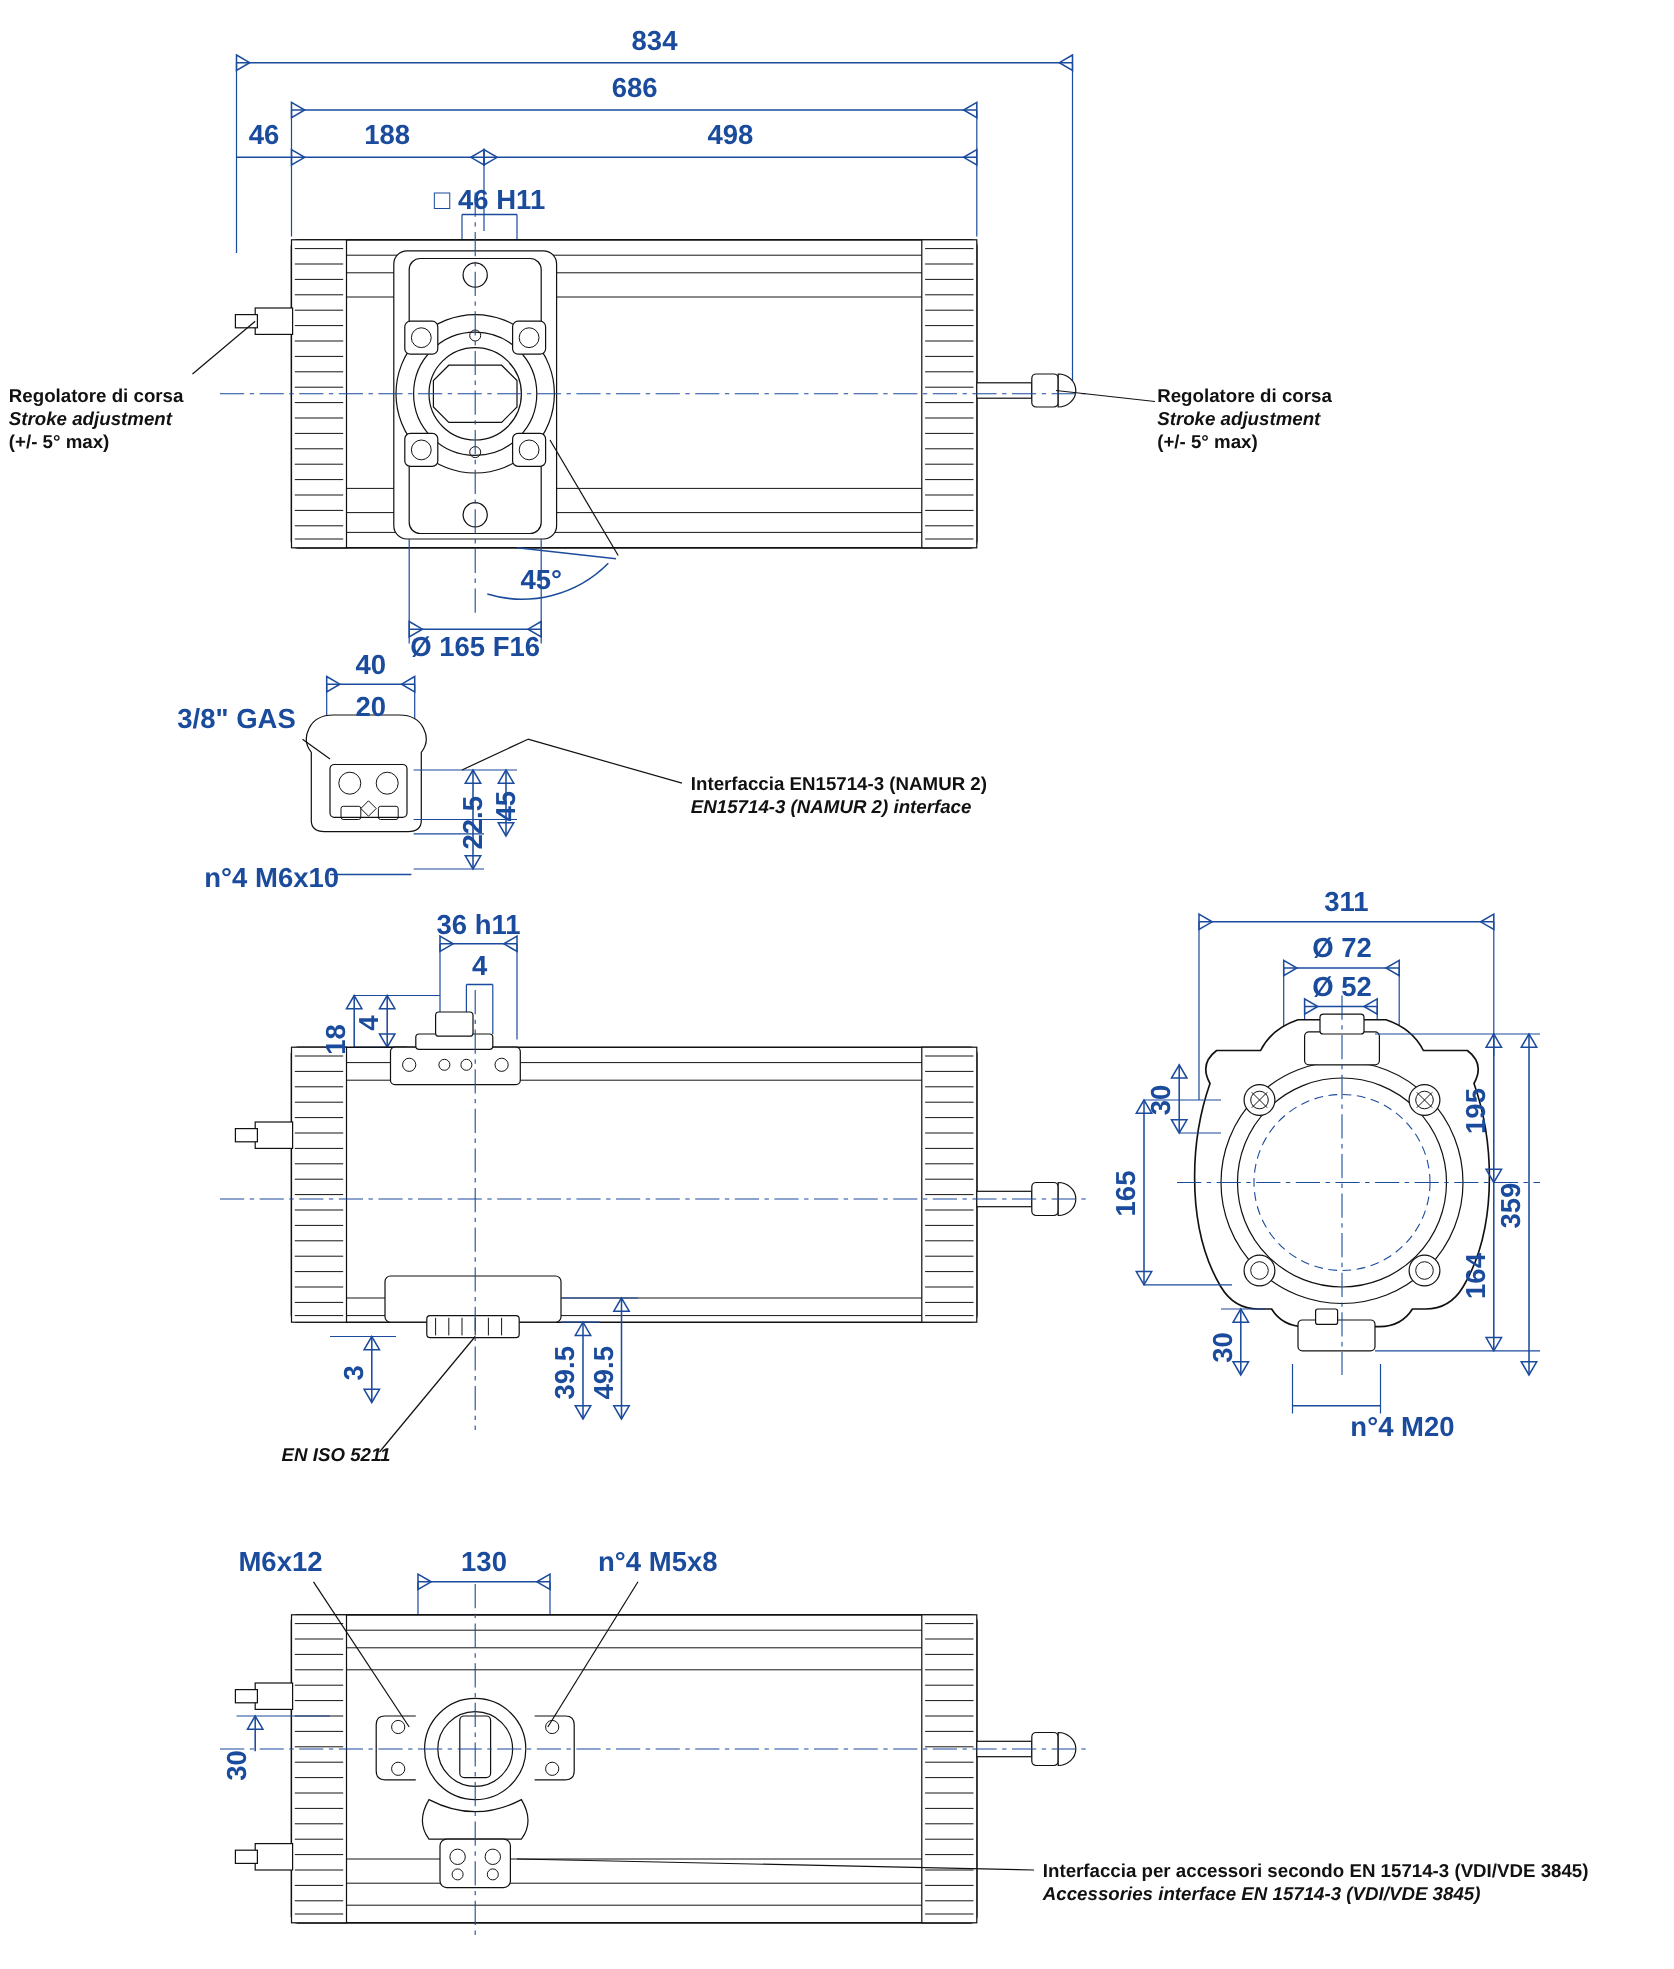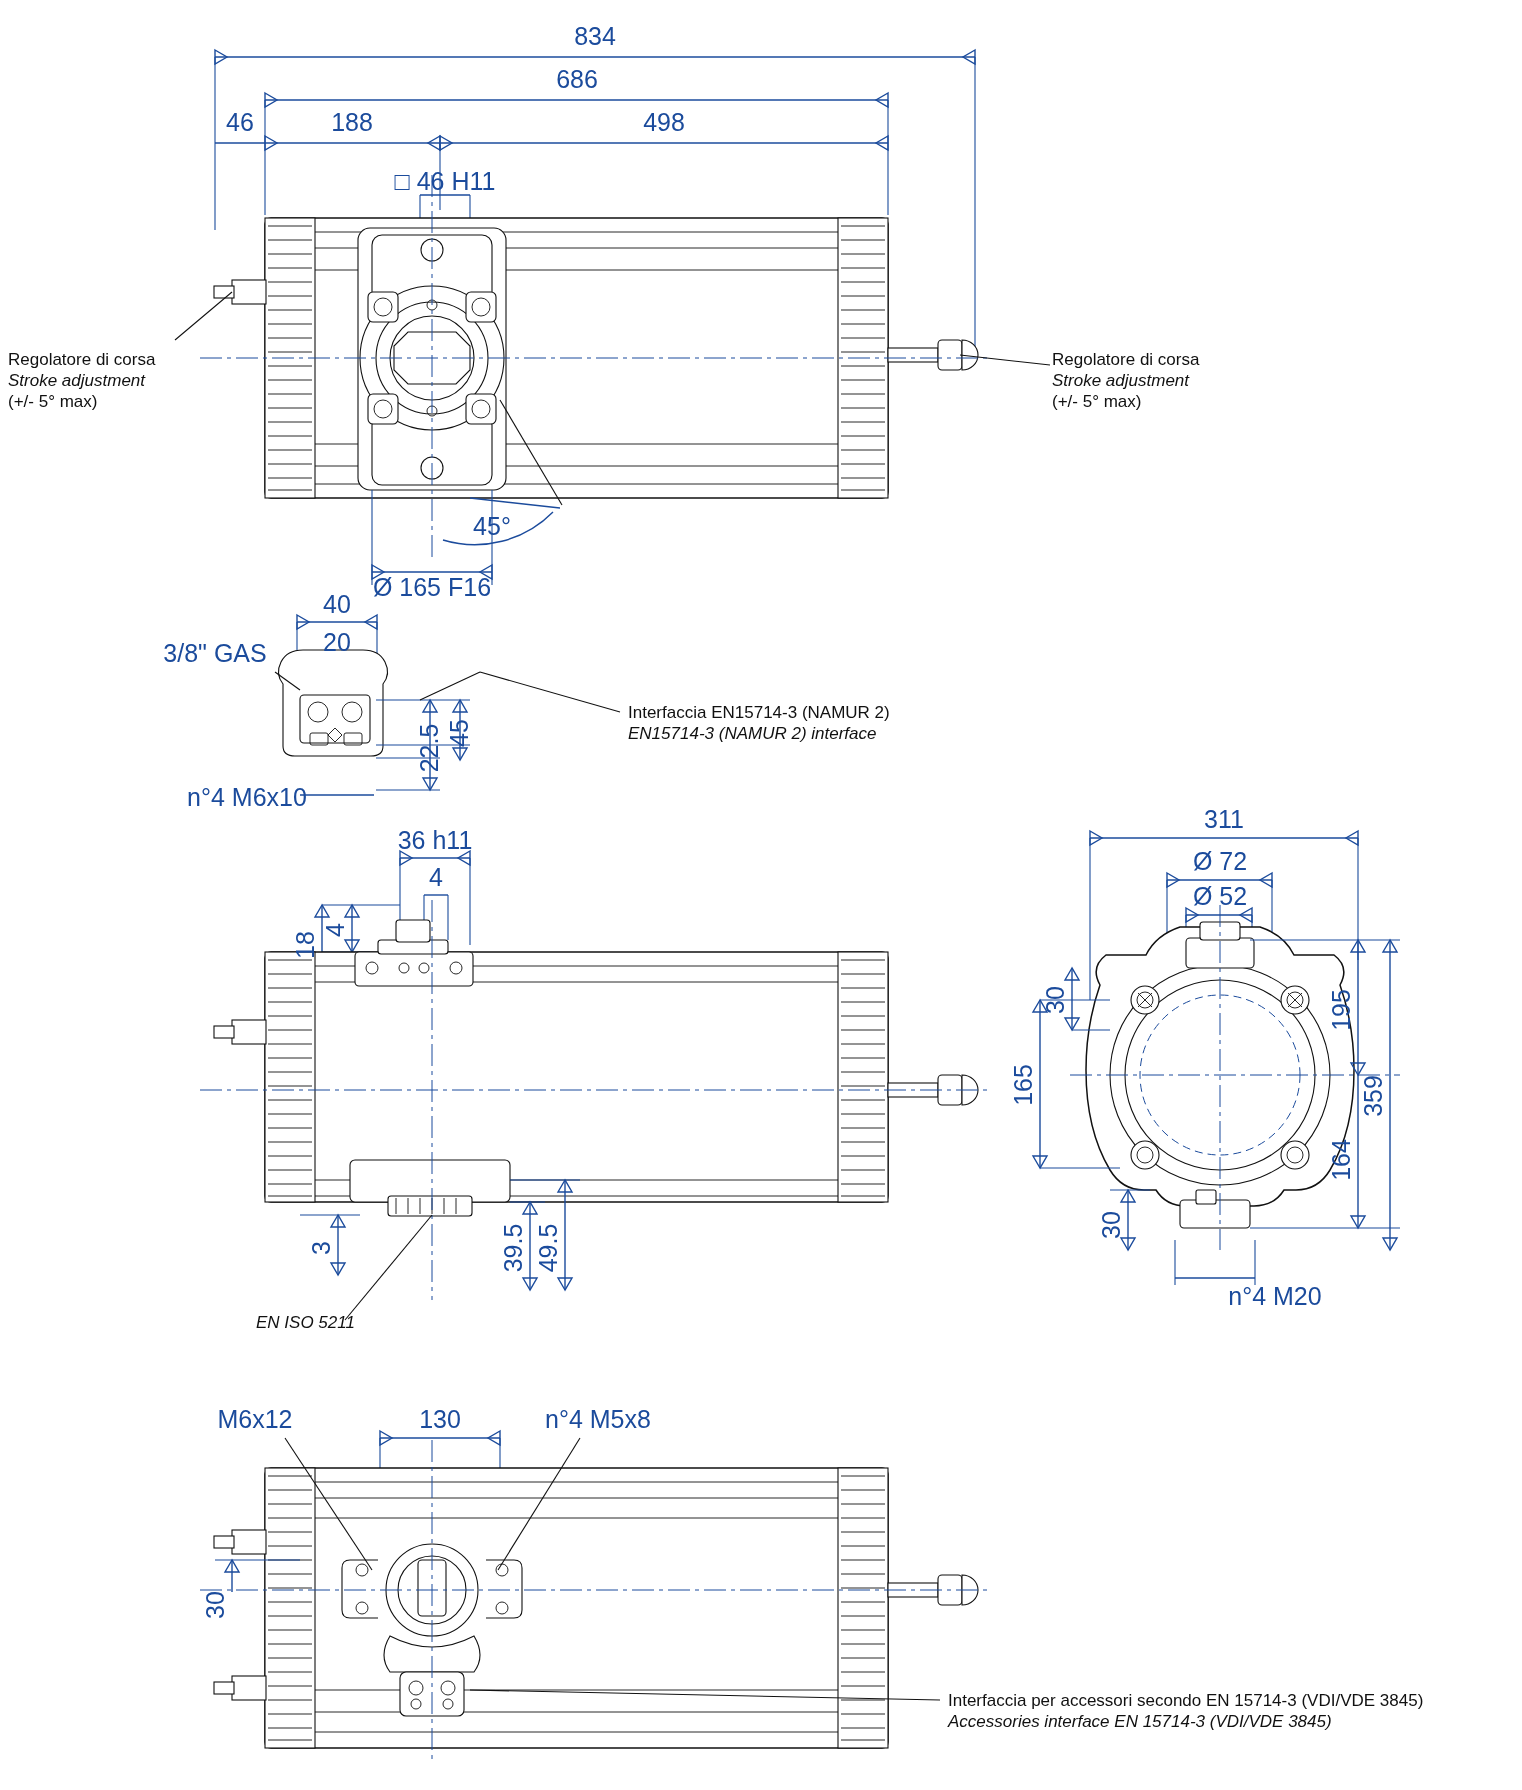--- a/index.html
+++ b/index.html
@@ -1,21 +1,21 @@
 <!DOCTYPE html>
 <html><head>
 <meta charset="utf-8">
 <style>
   html,body{margin:0;padding:0;}
   body{
     width:1522px;height:1790px;background:#ffffff;
     font-family:"Liberation Sans", sans-serif;
     position:relative;overflow:hidden;
   }
-  .sheet{position:absolute;inset:0;}
+  .sheet{position:absolute;inset:0;font-weight:bold;}
   svg.draw{position:absolute;left:0;top:0;width:1522px;height:1790px;}
   .dim{fill:#1b4b9c;font-size:25px;font-family:"Liberation Sans",sans-serif;}
   .note{fill:#111111;font-size:16px;font-family:"Liberation Sans",sans-serif;}
   .note.it{font-style:italic;}
   .note.big{font-size:17px;}
   .dimline{stroke:#1b4b9c;stroke-width:1.4;fill:none;}
   .extline{stroke:#1b4b9c;stroke-width:1.1;fill:none;}
   .leader{stroke:#111;stroke-width:1.1;fill:none;}
   .body{stroke:#111;stroke-width:1.5;fill:#fff;}
   .bodyT{stroke:#111;stroke-width:1.1;fill:#fff;}

